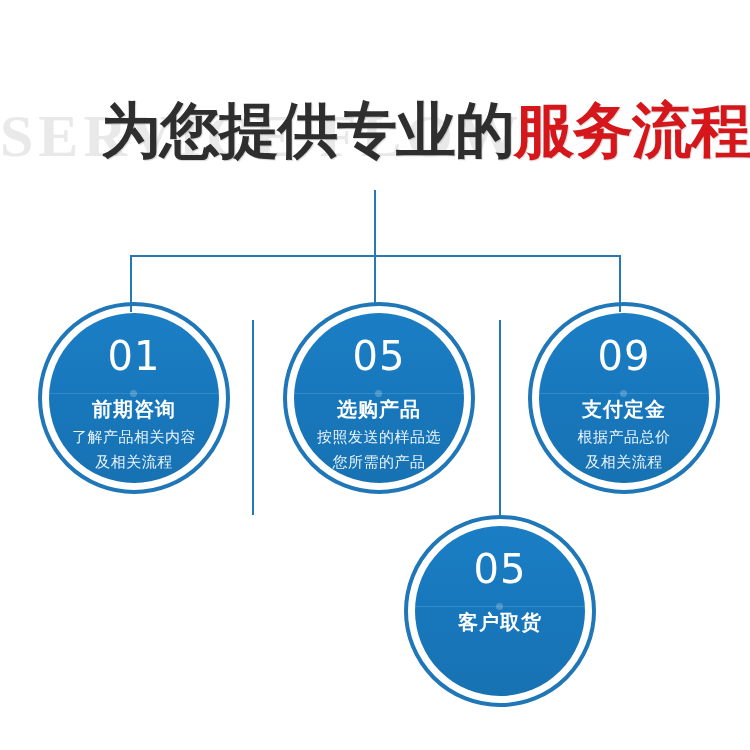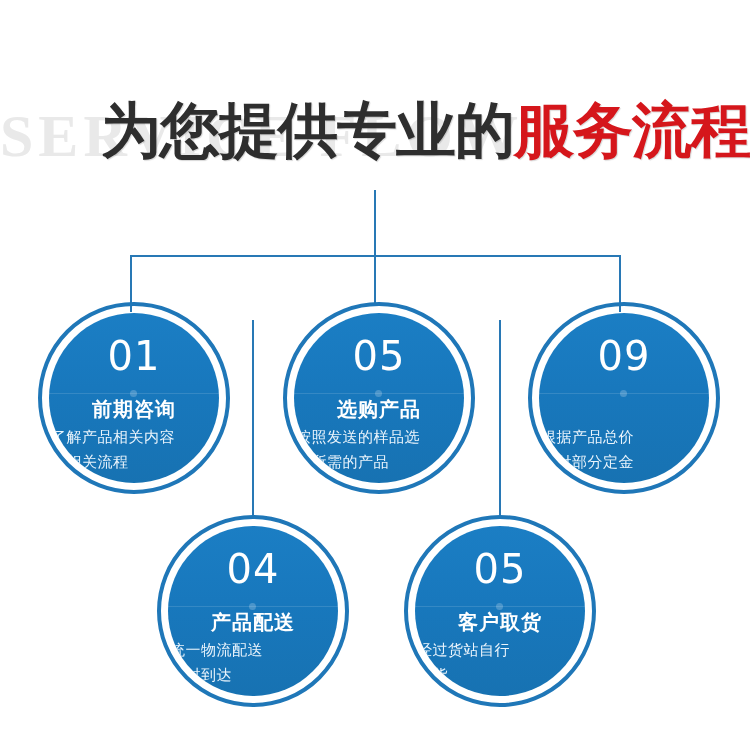--- a/index.html
+++ b/index.html
@@ -118,21 +118,21 @@
     font-size:20px;
     font-weight:700;
     color:#ffffff;
     line-height:26px;
     letter-spacing:1px;
   }
   .node .desc {
     position:absolute;
     left:2px; top:112px;
     width:166px;
-    text-align:left;
+    text-align:center;
     font-family:"DejaVu Sans","Liberation Sans",sans-serif;
     font-size:15px;
     font-weight:400;
     color:#eaf4fc;
     line-height:25px;
     letter-spacing:0.5px;
     white-space:pre-line;
   }
 </style>
 </head>
@@ -182,42 +182,30 @@
 您所需的产品</div>
     </div>
   </div>
 
   <div class="node" style="left:528px; top:302px;">
     <div class="ring"></div>
     <div class="disc">
       <div class="seam"></div>
       <div class="seam-dot"></div>
       <div class="num">09</div>
+      <div class="ttl">支付定金</div>
       <div class="desc">根据产品总价
-支付部分定金</div>
-    </div>
-  </div>
-
-  <div class="node" style="left:157px; top:515px;">
-    <div class="ring"></div>
-    <div class="disc">
-      <div class="seam"></div>
-      <div class="seam-dot"></div>
-      <div class="num">04</div>
-      <div class="ttl">产品配送</div>
-      <div class="desc">统一物流配送
-准时到达</div>
-    </div>
-  </div>
+及相关流程</div>
+    </div>
+  </div>
+
 
   <div class="node" style="left:404px; top:515px;">
     <div class="ring"></div>
     <div class="disc">
       <div class="seam"></div>
       <div class="seam-dot"></div>
       <div class="num">05</div>
       <div class="ttl">客户取货</div>
-      <div class="desc">经过货站自行
-取货</div>
     </div>
   </div>
 
 </div>
 
 </body></html>

